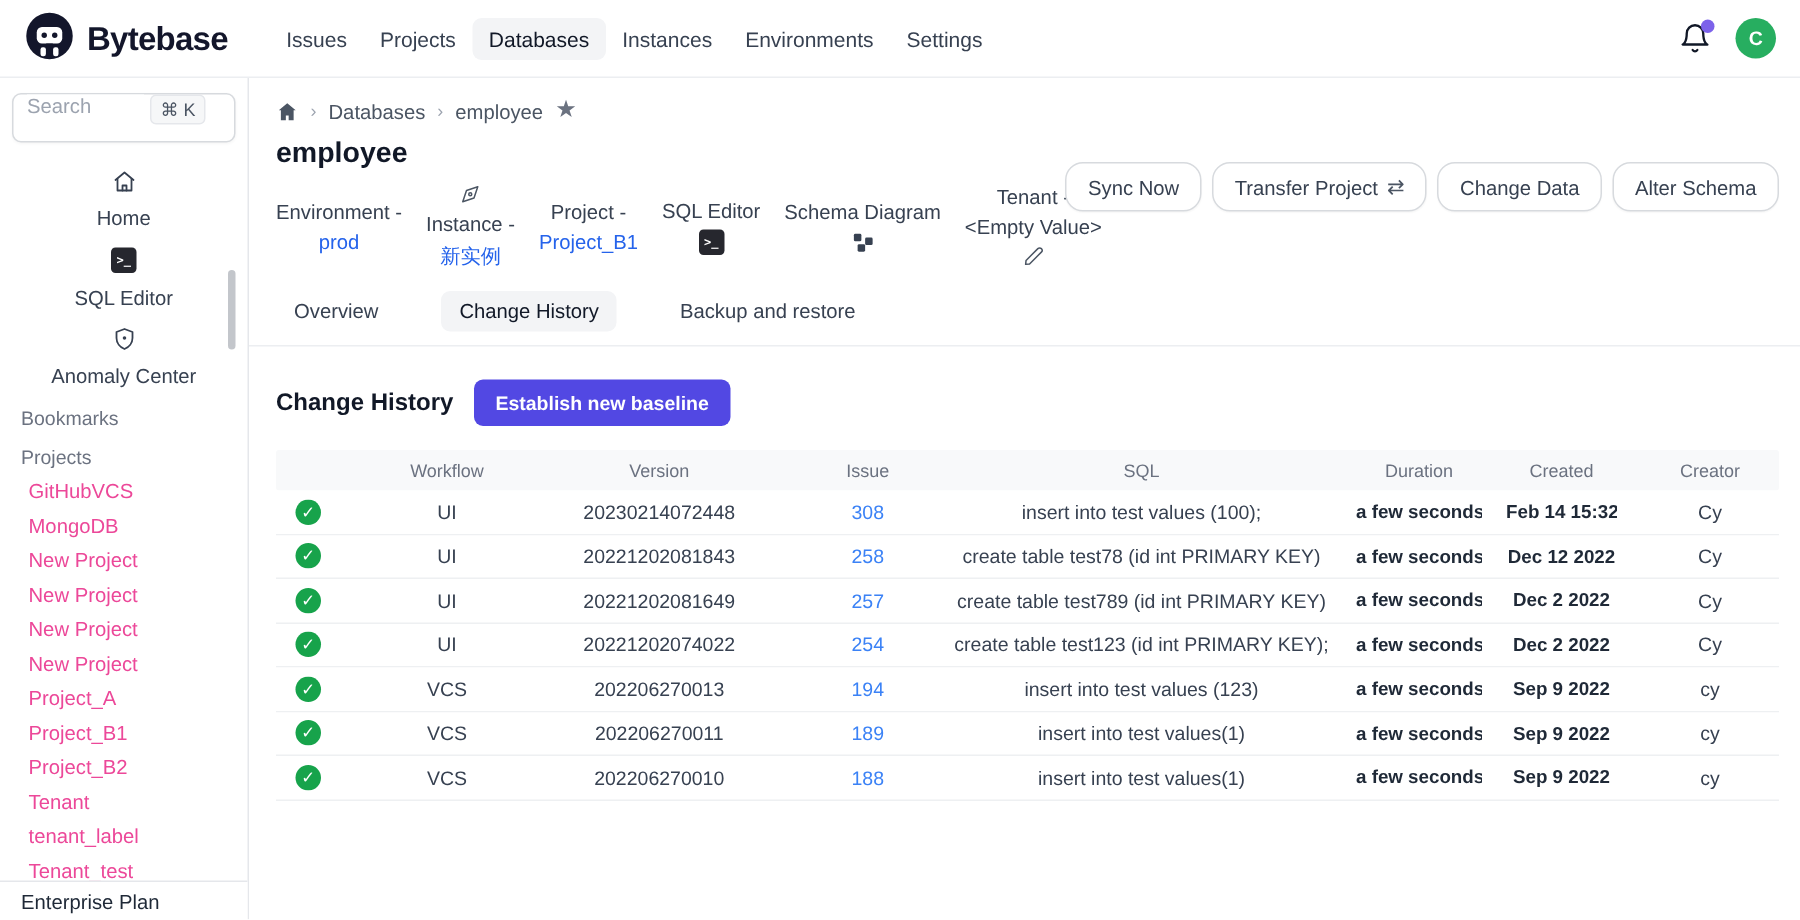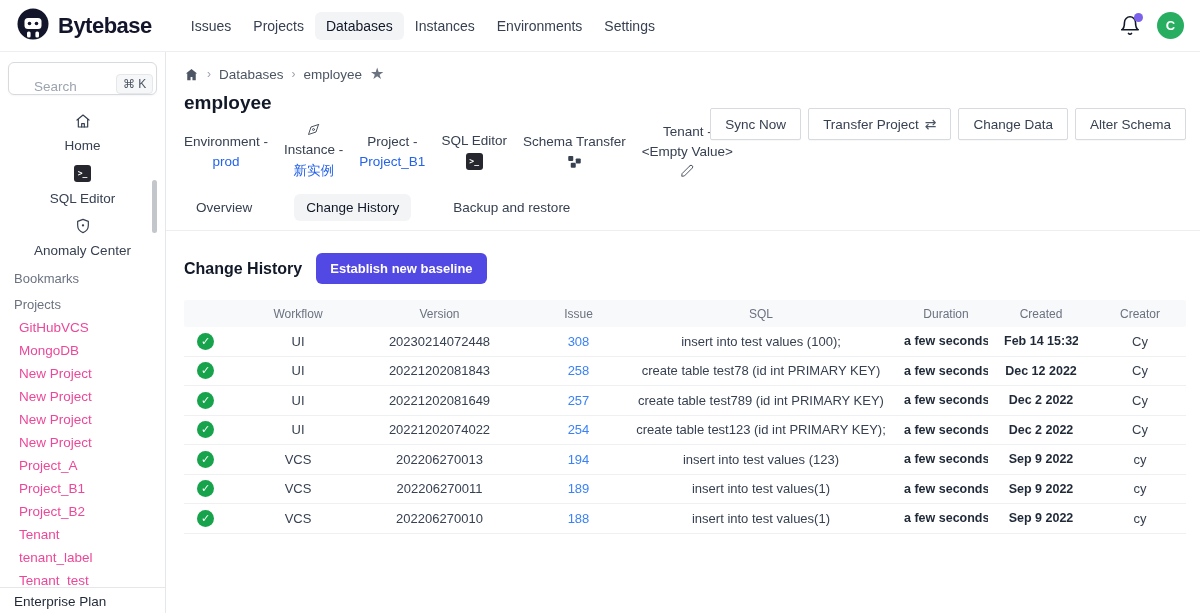--- a/index.html
+++ b/index.html
@@ -32,21 +32,21 @@
     display:flex; align-items:center; justify-content:center; font-size:13px; font-weight:700; cursor:pointer;
   }
 
   
   .sidebar {
     position:absolute; top:52px; left:0; bottom:0; width:166px;
     border-right:1px solid #e5e7eb; background:#fff; padding-top:10px;
   }
   .search-box {
     margin:0 8px 12px 8px; height:33px; border:1px solid #d7dade; border-radius:6px;
-    display:flex; align-items:flex-end; padding:0 5px 0 25px; gap:4px; background:#fff;
+    display:flex; align-items:flex-start; padding:0 5px 0 9px; gap:4px; background:#fff;
     box-shadow:0 1px 2px rgba(0,0,0,0.04); cursor:text;
   }
   .search-box input {
     border:none; outline:none; width:78px; font-family:inherit; font-size:13.5px; color:#374151;
   }
   .search-box input::placeholder { color:#9ca3af; }
   .kbd-chip {
     font-size:12px; color:#4b5563; background:#f6f7f8; border:1px solid #e5e7eb;
     border-radius:4px; padding:2px 6px; white-space:nowrap;
   }
@@ -82,21 +82,21 @@
   }
   .meta-group { display:flex; align-items:center; gap:5px; white-space:nowrap;flex-direction:column; }
   .meta-link { color:#2563eb; cursor:pointer; }
   .sql-chip {
     width:17px; height:17px; background:#26272e; border-radius:3px; color:#fff;
     font-size:8px; font-weight:700; display:flex; align-items:center; justify-content:center;
     font-family:"DejaVu Sans Mono",monospace; cursor:pointer;
   }
   .actions { position:absolute; top:56px; right:14px; display:flex; gap:7px; }
   .btn {
-    background:#fff; border:1px solid #d7dade; border-radius:2px; font-family:inherit;
+    background:#fff; border:1px solid #d7dade; border-radius:12px; font-family:inherit;
     font-size:13.5px; color:#374151; padding:7px 14px; cursor:pointer;
     display:flex; align-items:flex-end; gap:6px; box-shadow:0 1px 1px rgba(0,0,0,0.03);
   }
   .tabs { display:flex; align-items:center; gap:30px; padding:14px 0 0 18px; border-bottom:1px solid #eceef1; }
   .tab {
     border:none; background:transparent; font-family:inherit; font-size:13.5px; color:#374151;
     padding:6px 12px; border-radius:6px; margin-bottom:9px; cursor:pointer;
   }
   .tab.active { background:#f3f4f6; color:#111827; }
 
@@ -279,21 +279,21 @@
       </span>
       <span class="meta-group">
         <span>Project -</span>
         <span class="meta-link">Project_B1</span>
       </span>
       <span class="meta-group">
         <span>SQL Editor</span>
         <span class="sql-chip">&gt;_</span>
       </span>
       <span class="meta-group">
-        <span>Schema Transfer</span>
+        <span>Schema Diagram</span>
         <svg width="15" height="15" viewBox="0 0 24 24">
           <rect x="2" y="3" width="8" height="8" rx="1.5" fill="#374151"></rect>
           <rect x="14" y="7" width="8" height="8" rx="1.5" fill="#374151"></rect>
           <rect x="6" y="14" width="8" height="8" rx="1.5" fill="#374151"></rect>
         </svg>
       </span>
       <span class="meta-group">
         <span>Tenant -</span>
         <span>&lt;Empty Value&gt;</span>
         <svg width="14" height="14" viewBox="0 0 24 24" fill="none" stroke="#4b5563" stroke-width="1.7" stroke-linecap="round" stroke-linejoin="round">

